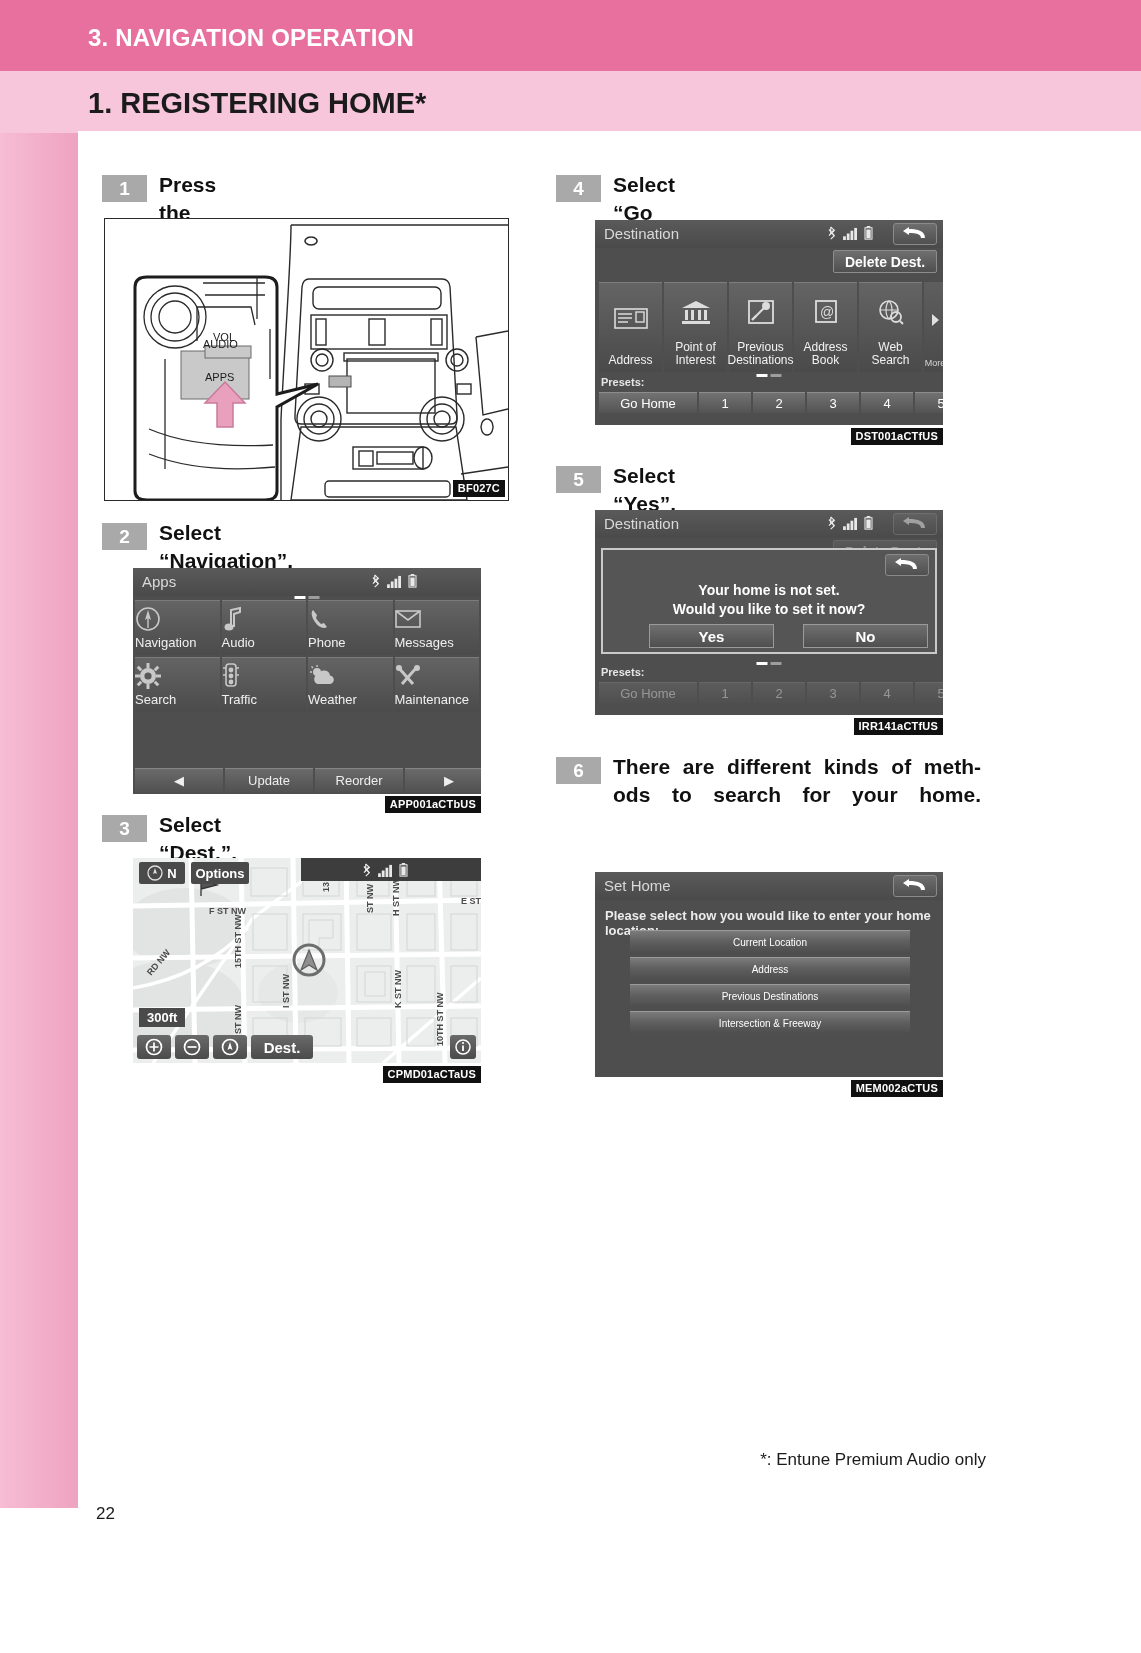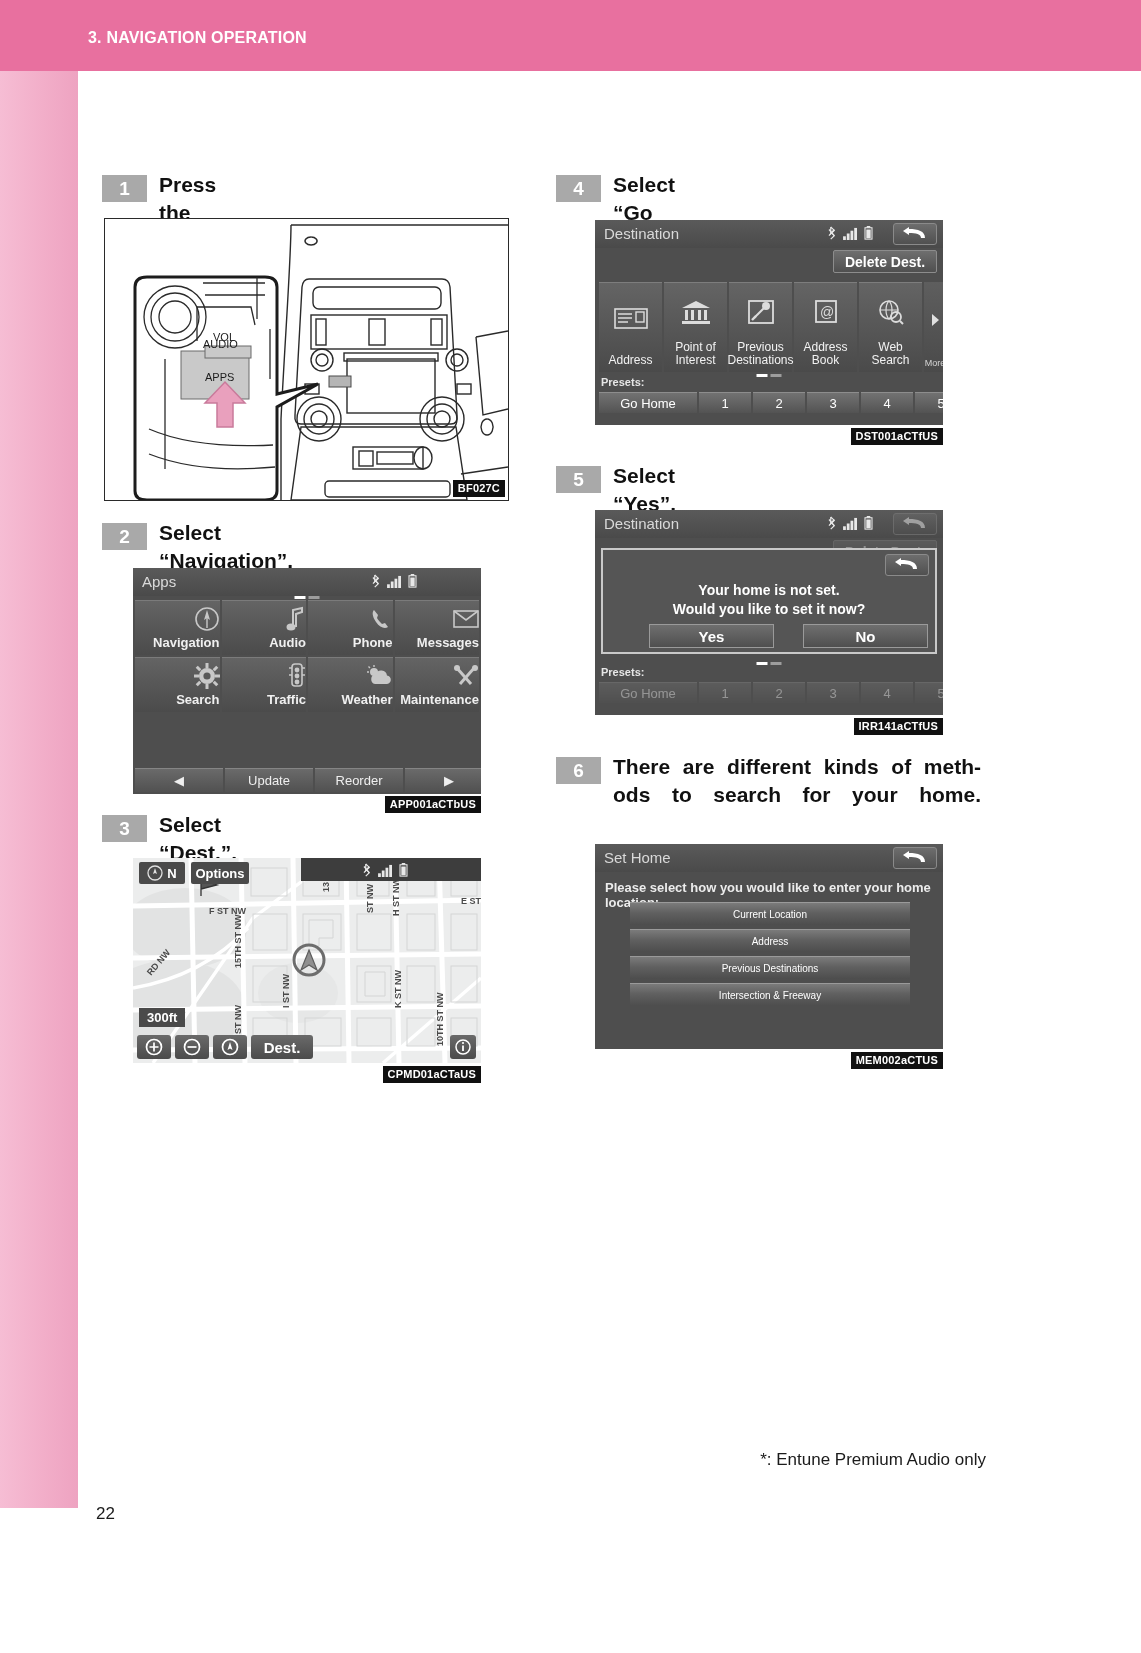--- a/index.html
+++ b/index.html
@@ -27,21 +27,21 @@
   }
 
   
   .chapter-bar {
     position: absolute; left: 0; top: 0;
     width: 1141px; height: 71px;
     background: #e8709f;
   }
   .chapter-bar .label {
     position: absolute; left: 88px; top: 38px;
-    font-size: 16px; font-weight: bold; color: #ffffff;
+    font-size: 24px; font-weight: bold; color: #ffffff;
     letter-spacing: 0.2px;
     transform: translateY(-50%);
   }
   .title-bar {
     position: absolute; left: 0; top: 71px;
     width: 1141px; height: 62px;
     background: #f7c6da;
   }
   .title-bar .label {
     position: absolute; left: 88px; top: 32px;
@@ -129,23 +129,22 @@
   .apps-grid {
     position: absolute; left: 2px; top: 32px;
     display: grid; grid-template-columns: repeat(4, 1fr);
     gap: 2px; width: 344px;
   }
   .app-cell {
     height: 55px;
     background: linear-gradient(to bottom, #646464 0%, #585858 45%, #4b4b4b 100%);
     border-top: 1px solid #7b7b7b;
     display: flex; flex-direction: column;
-    align-items: flex-end; justify-content: flex-end;
+    align-items: flex-start; justify-content: flex-end;
     padding-bottom: 5px;
-    font-weight: bold;
   }
   .app-cell .glyph { flex: 1; display: flex; align-items: center; justify-content: center; }
   .app-cell .lbl { font-size: 13px; color: #f0f0f0; line-height: 14px; }
 
   .apps-bottom {
     position: absolute; left: 2px; top: 200px;
     display: grid; grid-template-columns: 88px 88px 88px 88px;
     gap: 2px; width: 344px;
   }
   .apps-bottom .b {
@@ -293,20 +292,23 @@
 
 <div id="page">
 
   <div class="spine"></div>
   <div class="spine-white-bottom"></div>
 
   <div class="chapter-bar">
     <div class="label">3. NAVIGATION OPERATION</div>
   </div>
 
+  <div class="title-bar">
+    <div class="label">1. REGISTERING HOME*</div>
+  </div>
   <div class="title-underline"></div>
 
   <div class="step" style="left:102px; top:175px;">
     <div class="step-num">1</div>
     <div class="step-text">Press the “APPS” button.</div>
   </div>
 
   <div class="fig" style="left:104px; top:218px; width:405px; height:283px;">
     <div class="dash-box">
       <svg width="403" height="281" viewBox="0 0 403 281">
@@ -878,21 +880,21 @@
   </div>
 
   <div class="step" style="left:556px; top:757px;">
     <div class="step-num">6</div>
     <div class="step-text just">
       <span class="j">There are different kinds of meth-</span>
       <span class="j">ods to search for your home.</span>
     </div>
   </div>
 
-  <div class="fig" style="left:595px; top:844px; width:348px; height:228px;">
+  <div class="fig" style="left:595px; top:872px; width:348px; height:228px;">
     <div class="screen" style="left:0; top:0; width:348px; height:205px;">
       <div class="scr-title">
         <div class="t">Set Home</div>
       </div>
       <div class="back-btn" style="right:6px; top:3px; width:44px; height:22px;">
         <svg width="26" height="14" viewBox="0 0 26 14">
             <path d="M23 11 C23 4, 16 2, 7 2 L7 0 L1 4 L7 8 L7 6 C14 6, 19 7, 19 11 Z" fill="#ffffff"></path>
           </svg>
       </div>
 

